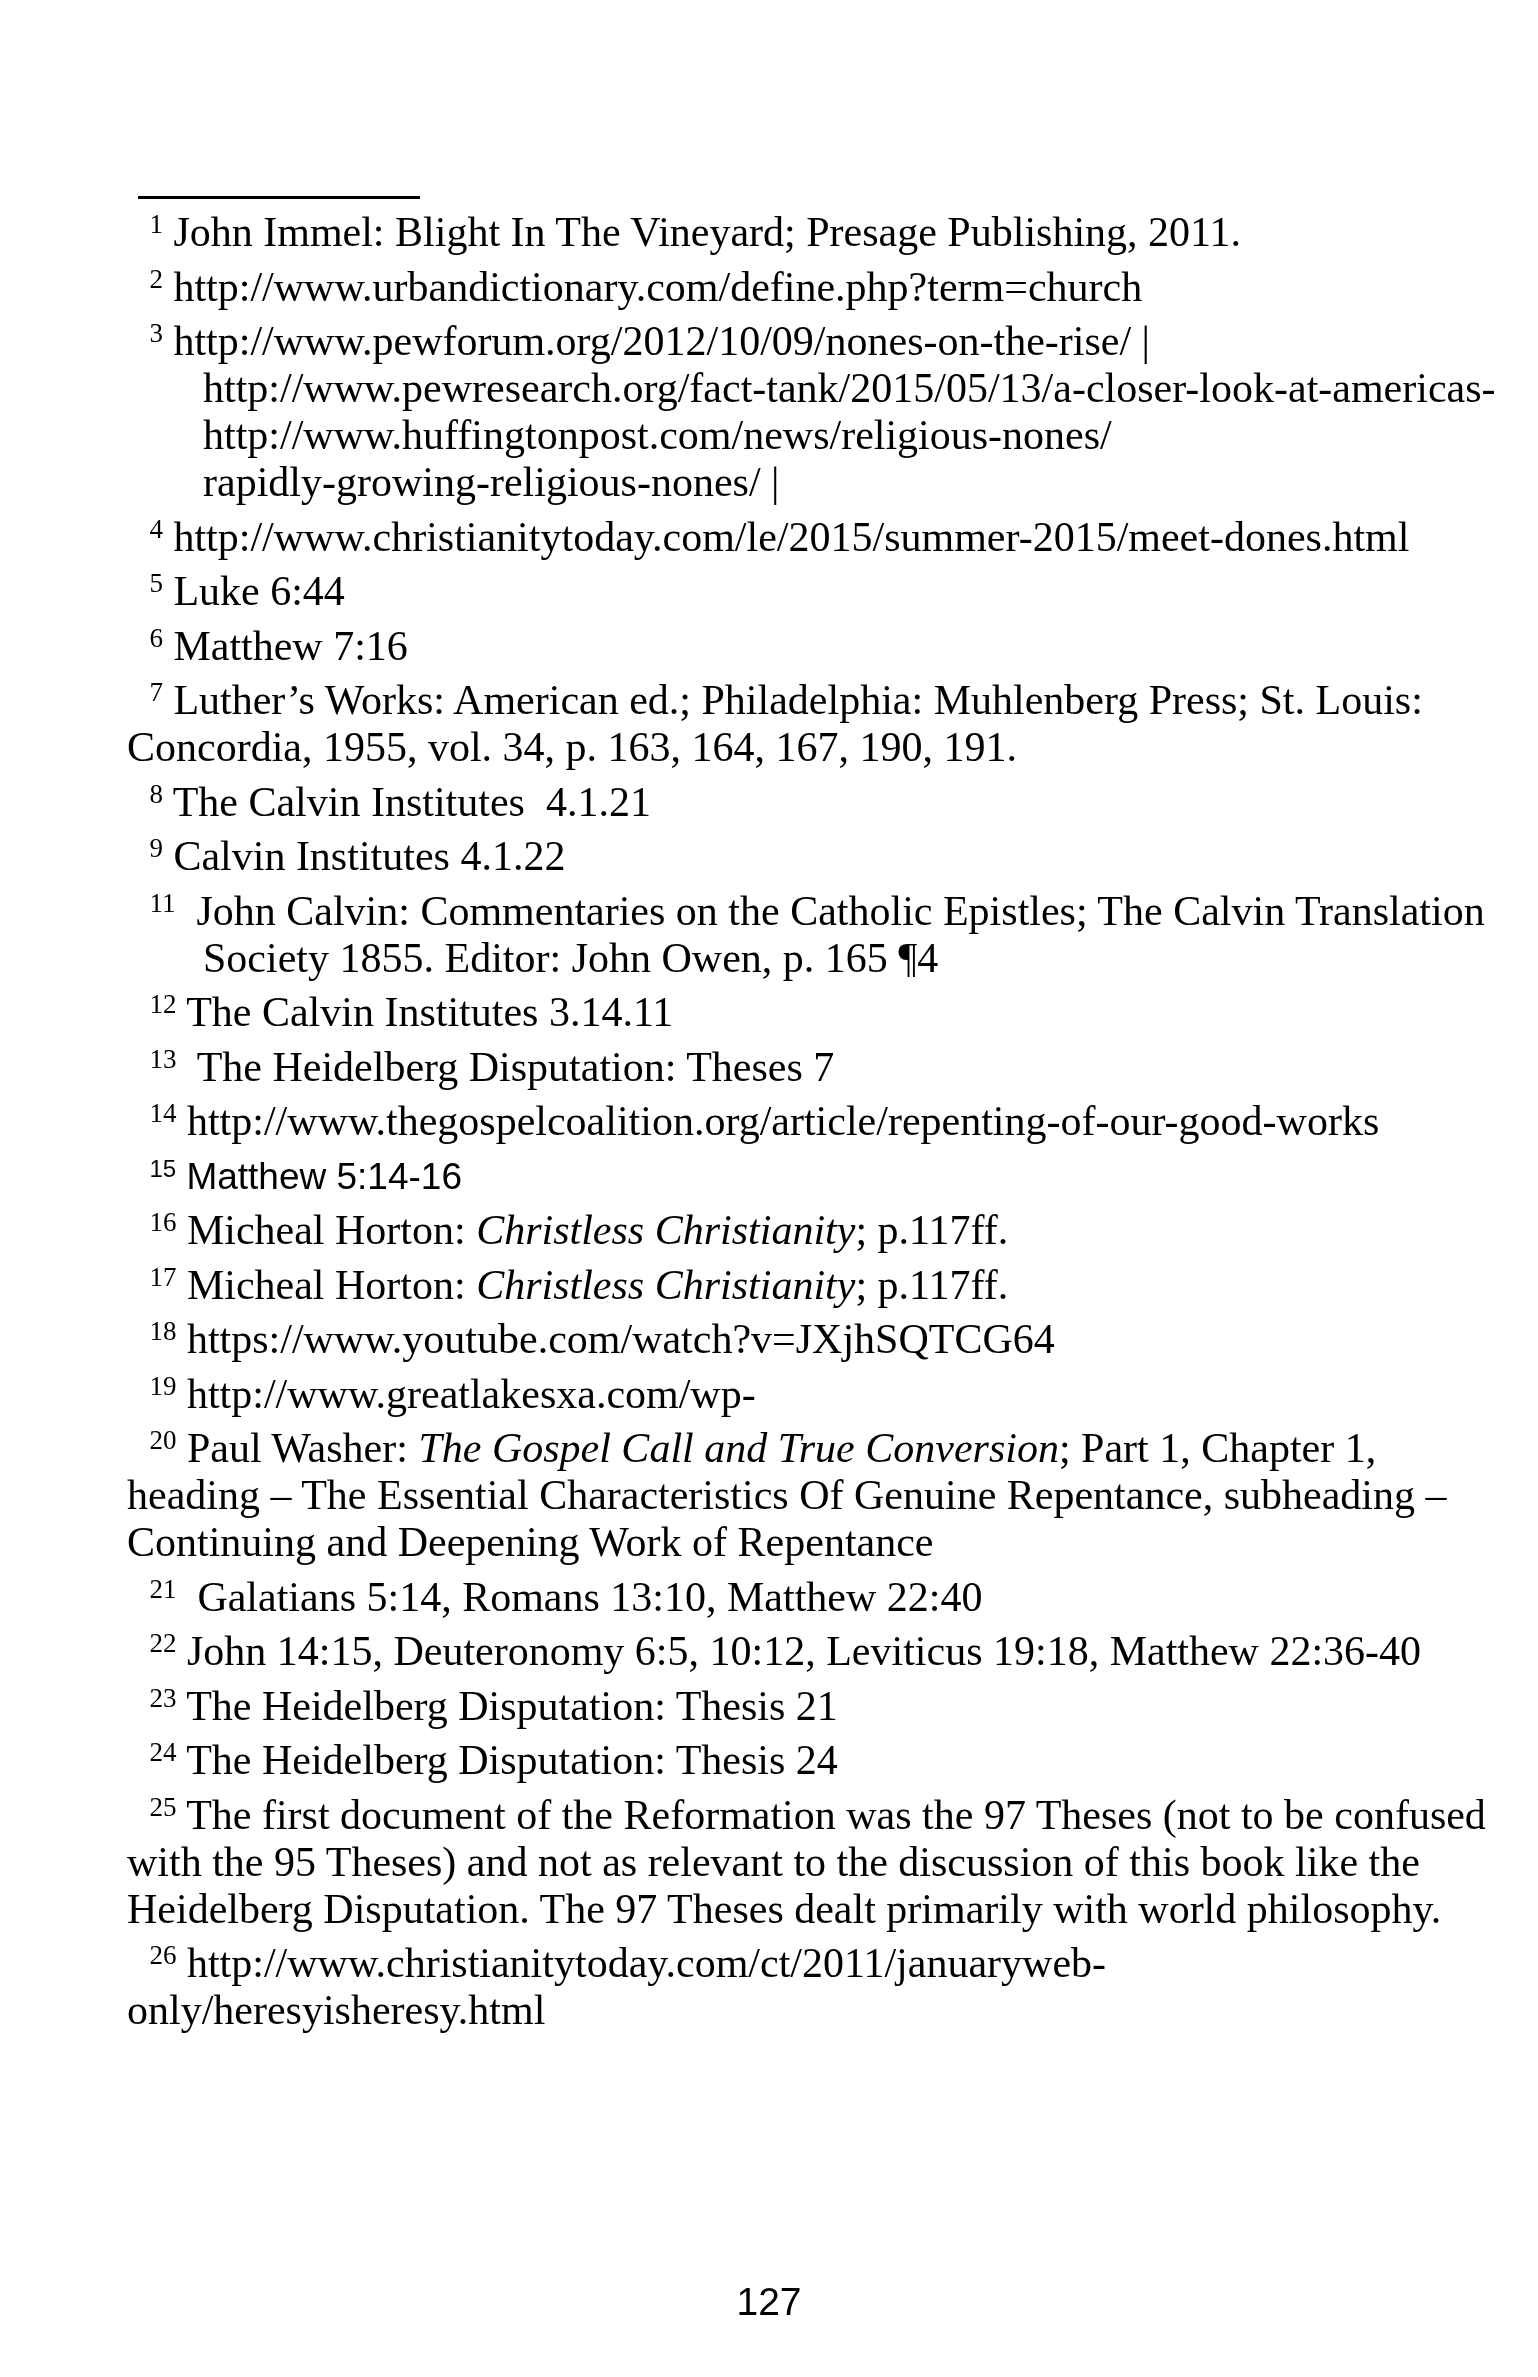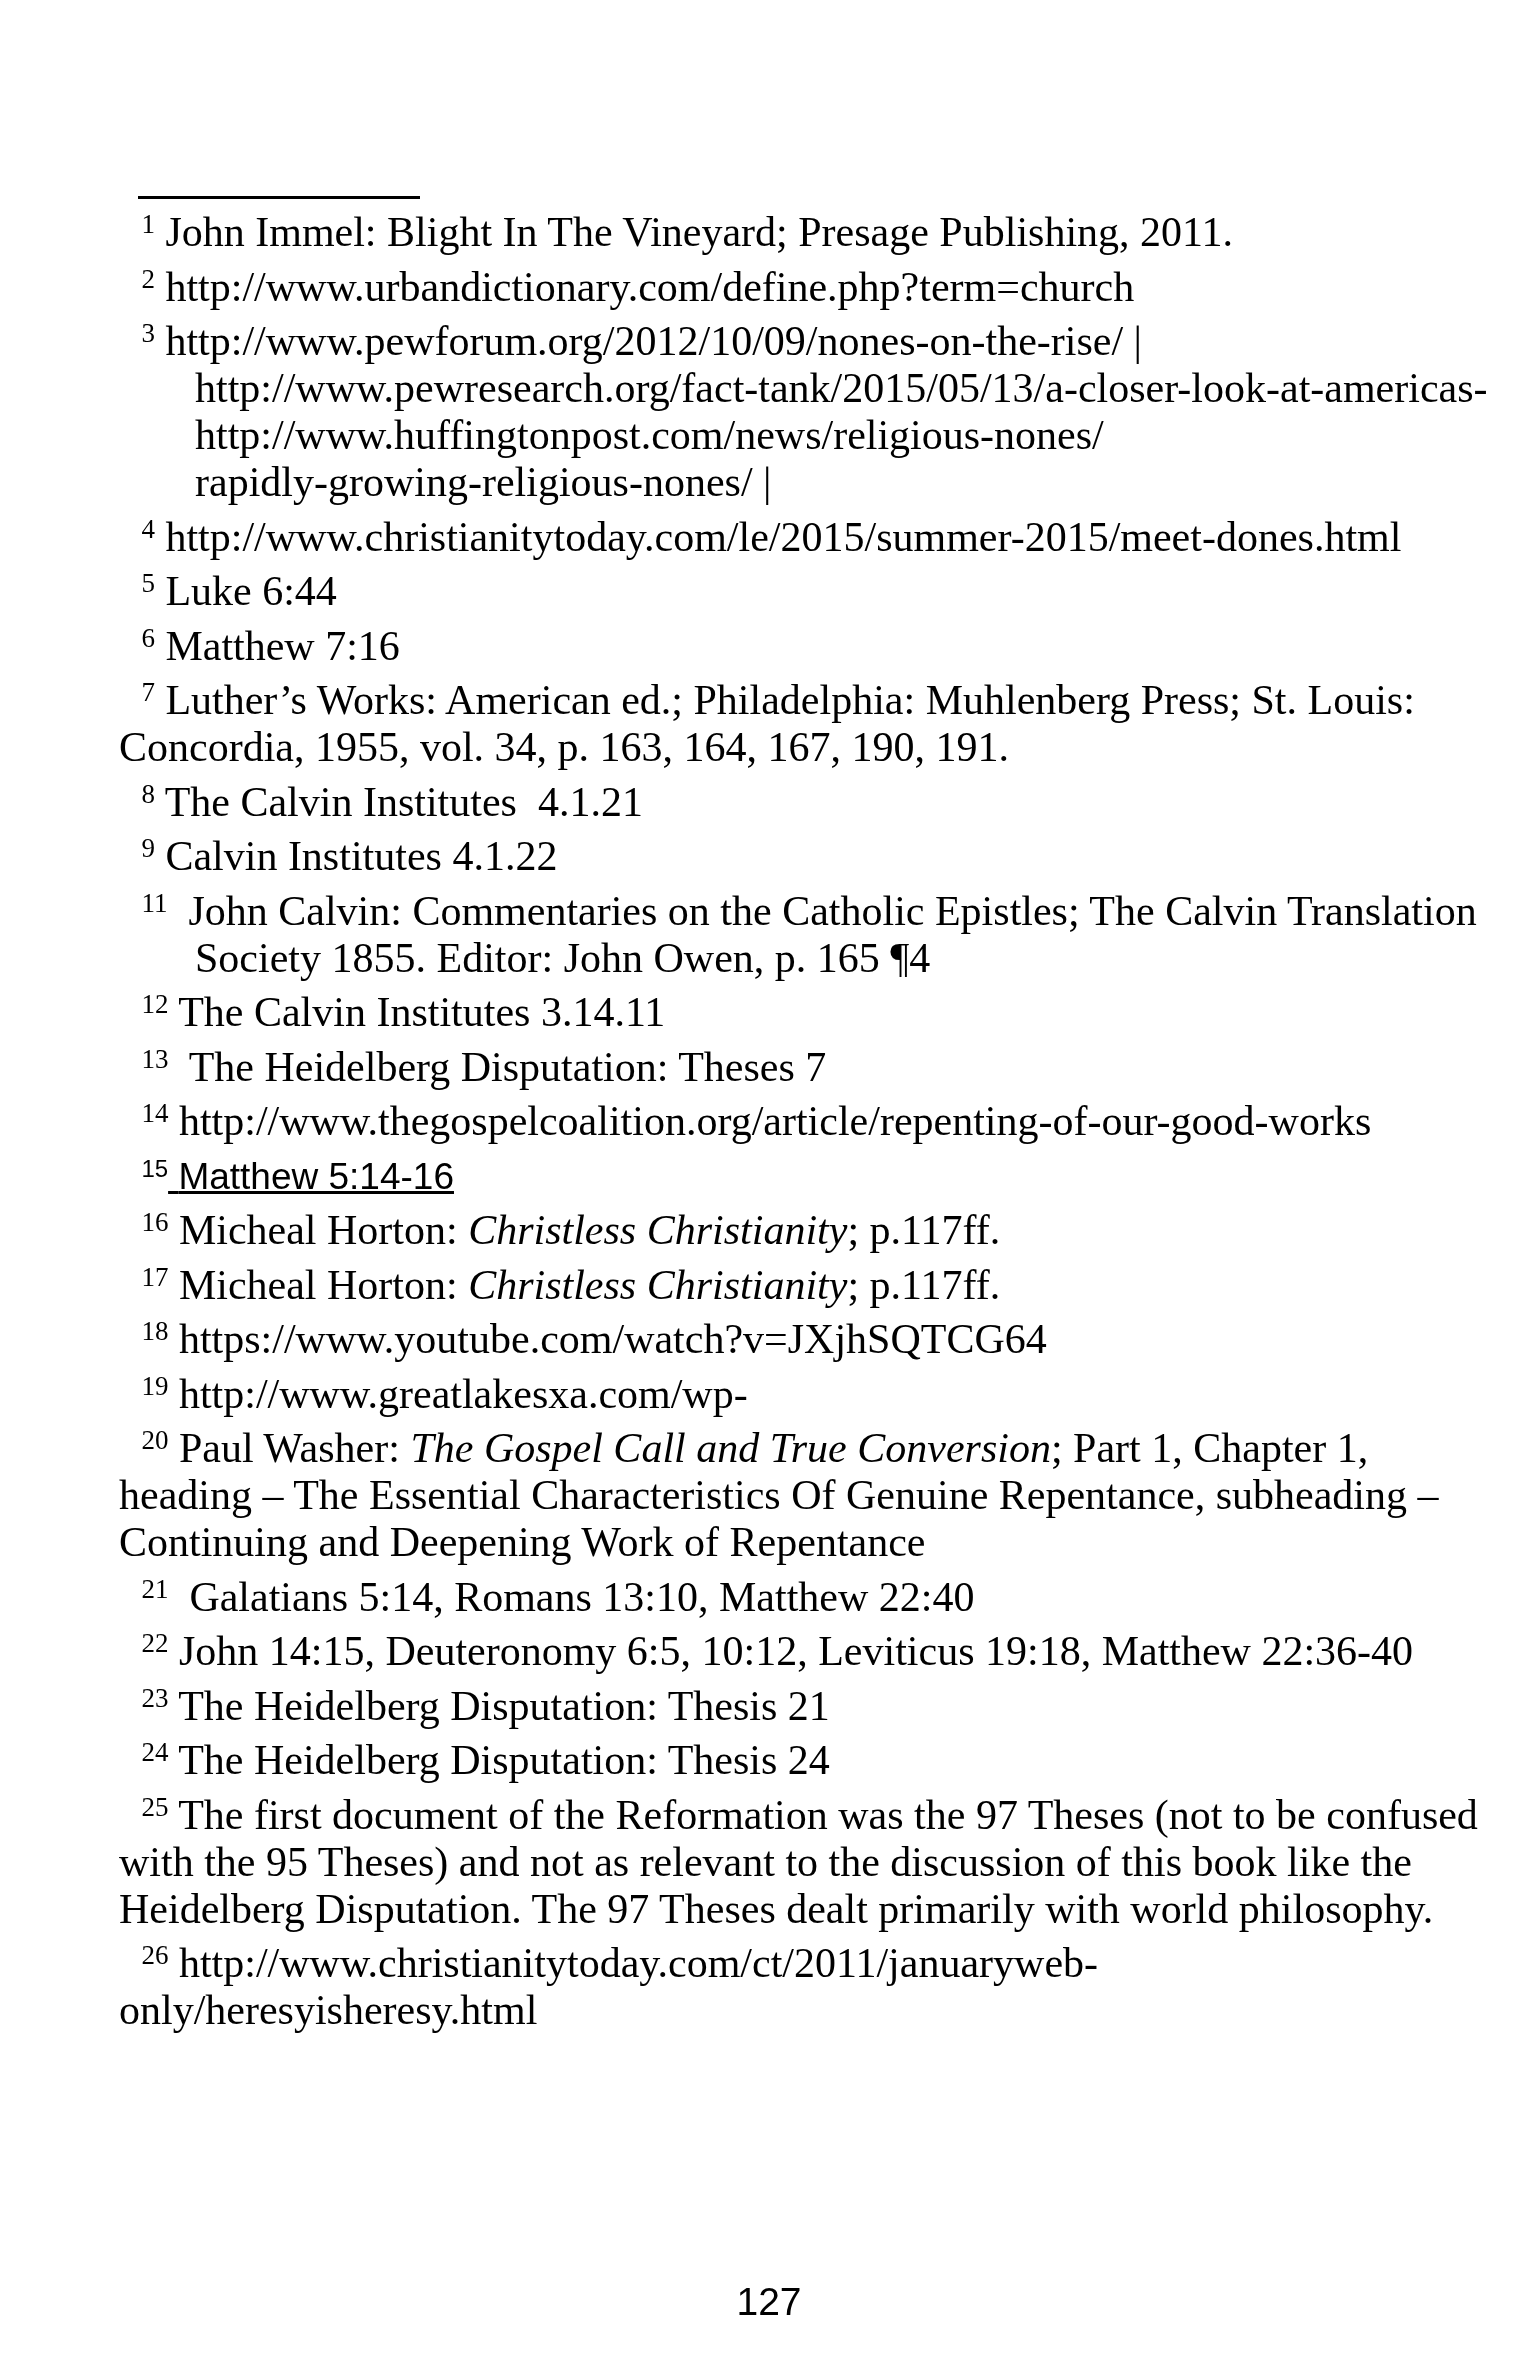--- a/index.html
+++ b/index.html
@@ -27,23 +27,22 @@
     width: 1324px;
   }
   .fn {
     margin: 0 0 7.5px 0;
     font-size: 42px;
     line-height: 47px;
   }
   .fn.sans {
     font-family: "Liberation Sans", "DejaVu Sans", sans-serif;
     font-size: 37px;
-    text-decoration: underline;
   }
-  .fn-line { white-space: nowrap; }
+  .fn-line { white-space: nowrap; margin-left: 8px; }
   .fn-line.first { padding-left: 22.4px; }
   .fn-line.flush { padding-left: 0; }
   .fn-line.hang  { padding-left: 76px; }
   .fn-num {
     display: inline-block;
     font-size: 27px;
     line-height: 0;
     position: relative;
     top: -13px;
     vertical-align: baseline;

